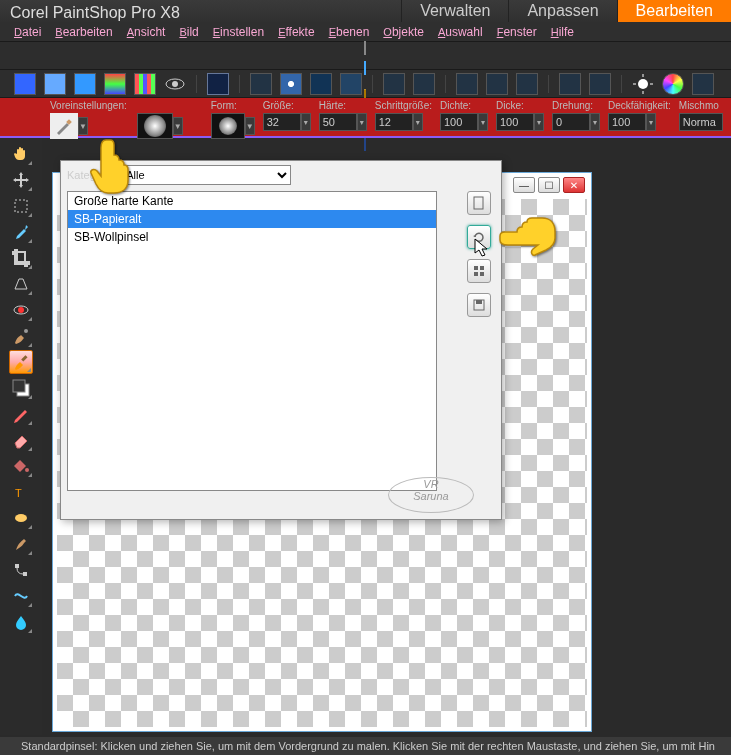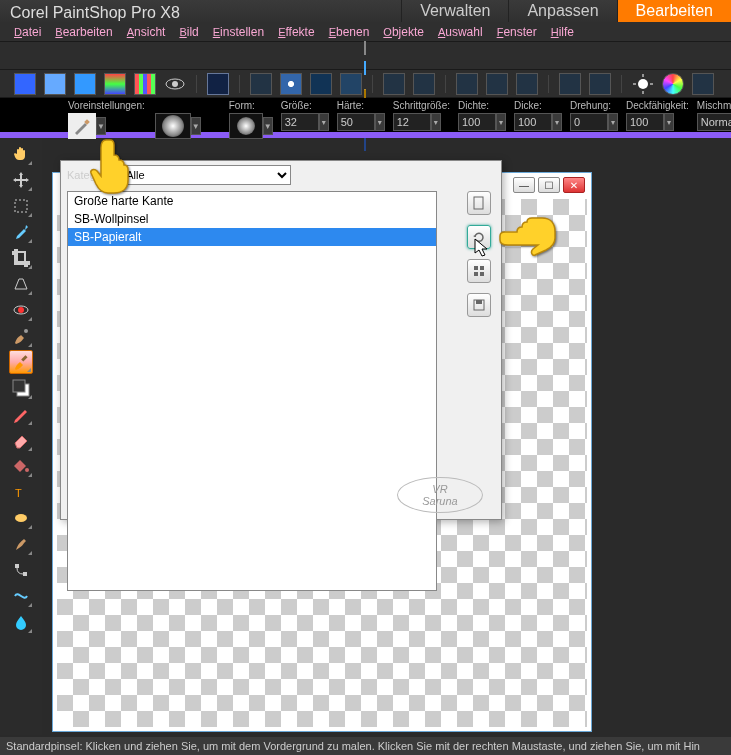--- a/index.html
+++ b/index.html
@@ -10,51 +10,51 @@
 .titlebar .tab { height: 22px; line-height: 22px; padding: 0 18px; color: #ccc; font-size: 16px; border-left: 1px solid #222; }
 .titlebar .tab.active { background: #ff7b00; color: #fff; }
 .menubar { height: 20px; background: #2f2f2f; display: flex; align-items: center; padding-left: 14px; gap: 14px; border-bottom: 1px solid #1a1a1a; }
 .menubar span { color: #f9a8d4; font-size: 12px; }
 .menubar span u { text-decoration: underline; }
 .toolbar1 { height: 28px; background: #2d2d2d; display: flex; align-items: center; padding-left: 14px; gap: 8px; border-bottom: 1px solid #1a1a1a; flex-direction: column; }
 .toolbar1 .ico { width: 18px; height: 18px; position: relative; }
 .sep { width: 1px; height: 18px; background: #444; margin: 0 2px; }
 .toolbar2 { height: 28px; background: #2d2d2d; display: flex; align-items: center; padding-left: 14px; gap: 8px; border-bottom: 1px solid #1a1a1a; }
 .toolbar2 .sw { width: 22px; height: 22px; border: 1px solid #555; }
-.optbar { height: 40px; background: #000000; display: flex; align-items: flex-start; padding-left: 68px; gap: 8px; border-bottom: 6px solid #8b5cf6; position: relative; }
+.optbar { height: 40px; background: #b91c1c; display: flex; align-items: flex-start; padding-left: 50px; gap: 8px; border-bottom: 2px solid #8b5cf6; position: relative; }
 .optgroup { display: flex; flex-direction: column; margin-top: 2px; }
 .optgroup .lbl { color: #bbb; font-size: 10px; height: 13px; }
 .optgroup .ctrl { display: flex; align-items: center; gap: 0; }
 .numfield { width: 38px; height: 18px; background: #222; border: 1px solid #555; color: #ccc; padding-left: 3px; line-height: 16px; }
 .dd { width: 10px; height: 18px; background: #3a3a3a; border: 1px solid #555; display:flex; align-items:center; justify-content:center; color:#aaa; font-size:8px; }
 .preset-box { width: 28px; height: 26px; background: #eee; display:flex; align-items:center; justify-content:center; }
 .form-box { width: 36px; height: 26px; background: #111; border:1px solid #555; display:flex; align-items:center; justify-content:center; }
 .form-box .dot { width: 22px; height: 22px; border-radius:50%; background: radial-gradient(circle, #fff 0%, #888 60%, #000 100%); }
 .leftdock { position: absolute; left: 0; top: 138px; width: 42px; bottom: 20px; background: #2b2b2b; display:flex; flex-direction:column; align-items:center; padding-top:4px; gap:2px; }
 .leftdock .tool { width: 24px; height: 24px; display:flex; align-items:center; justify-content:center; border-radius:2px; position:relative;}
 .leftdock .tool.active { background: linear-gradient(#fdd,#faa,#f90); border:1px solid #c60;}
 .leftdock .tri { position:absolute; right:1px; bottom:1px; width:0;height:0;border-left:4px solid transparent; border-bottom:4px solid #888;}
 .canvaswrap { position:absolute; left:52px; top:172px; width:540px; height:560px; border:1px solid #6aa8d8; background:#fff;}
 .canvaswrap .winctrls { position:absolute; top:4px; right:6px; display:flex; gap:3px;}
 .winbtn { width:22px; height:16px; border:1px solid #888; border-radius:2px; background:linear-gradient(#fff,#ddd); display:flex;align-items:center;justify-content:center; font-size:10px; color:#333;}
 .winbtn.close { background: linear-gradient(#f88,#d33); border-color:#a22; color:#fff;}
 .checker { position:absolute; left:4px; top:26px; right:4px; bottom:4px; background-image: linear-gradient(45deg,#ccc 25%,transparent 25%,transparent 75%,#ccc 75%),linear-gradient(45deg,#ccc 25%,#fff 25%,#fff 75%,#ccc 75%); background-size: 32px 32px; background-position:0 0,16px 16px;}
 .popup { position:absolute; left:60px; top:160px; width:442px; height:360px; background:#f0f0f0; border:1px solid #888; box-shadow:2px 2px 8px rgba(0,0,0,0.3); z-index:50;}
 .popup .row1 { height:28px; display:flex; align-items:center; padding-left:6px; gap:4px;}
 .popup select { width: 170px; height:20px; background:#fff; border:1px solid #888; font-size:11px;}
-.popup .list { position:absolute; left:6px; top:30px; width:370px; height:400px; background:#fff; border:1px solid #888; overflow:hidden;}
+.popup .list { position:absolute; left:6px; top:30px; width:370px; height:300px; background:#fff; border:1px solid #888; overflow:hidden;}
 .popup .list .item { padding:2px 6px; color:#000; font-size:12px;}
 .popup .list .item.sel { background:#2d89ef; color:#fff;}
 .popup .rbtns { position:absolute; right:10px; top:30px; display:flex; flex-direction:column; gap:10px;}
 .rbtn { width:24px; height:24px; background:linear-gradient(#fff,#ddd); border:1px solid #999; border-radius:3px; display:flex;align-items:center;justify-content:center; color:#555;}
 .rbtn.hl { border:1px solid #3a9; box-shadow:0 0 3px #3a9;}
-.watermark { position:absolute; right:18px; bottom:6px; width:86px; height:36px; border:1px solid #bbb; border-radius:50%; color:#999; font-style:italic; font-family: cursive; display:flex; flex-direction:column; align-items:center; justify-content:center; font-size:11px;}
+.watermark { position:absolute; right:27px; bottom:6px; width:86px; height:36px; border:1px solid #bbb; border-radius:50%; color:#999; font-style:italic; font-family: cursive; display:flex; flex-direction:column; align-items:center; font-size:11px;}
 .hand { position:absolute; width:50px; height:50px; z-index:200; pointer-events:none;}
 .hand svg { filter: drop-shadow(1px 1px 1px rgba(0,0,0,0.5));}
-.statusbar { position:absolute; left:0; right:0; bottom:0; height:18px; background:#3a3a3a; color:#ccc; font-size:11px; padding-left:6px; line-height:18px; white-space:nowrap; overflow:hidden;}
+.statusbar { position:absolute; left:0; right:0; bottom:0; height:18px; background:#3a3a3a; color:#ccc; font-size:11px; padding-left:21px; line-height:18px; white-space:nowrap; overflow:hidden;}
 .cursor-arrow { position:absolute; z-index:300; pointer-events:none;}
 
 .i-doc{width:14px;height:16px;background:#eee;border:1px solid #888;}
 .i-fold{width:16px;height:12px;background:#fc6;border:1px solid #a70;border-radius:1px;}
 .i-save{width:14px;height:14px;background:#36c;border:1px solid #248;}
 svg.tb{width:18px;height:18px;}
 </style>
 </head>
 <body>
 
@@ -415,22 +415,22 @@
 
 <div class="popup">
   <div class="row1">
     <span>Kategorie:</span>
     <select>
       <option>Alle</option>
     </select>
   </div>
   <div class="list">
     <div class="item">Große harte Kante</div>
+    <div class="item sel">SB-Papieralt</div>
     <div class="item">SB-Wollpinsel</div>
-    <div class="item sel">SB-Papieralt</div>
   </div>
   <div class="rbtns">
     <span class="rbtn">
         <svg width="14" height="14" viewBox="0 0 14 14">
           <rect x="2" y="1" width="9" height="12" fill="none" stroke="#666"></rect>
         </svg>
       </span>
     <span class="rbtn hl">
         <svg width="14" height="14" viewBox="0 0 14 14">
           <path d="M3 7a4 4 0 1 1 1 3" fill="none" stroke="#666" stroke-width="1.5"></path>

